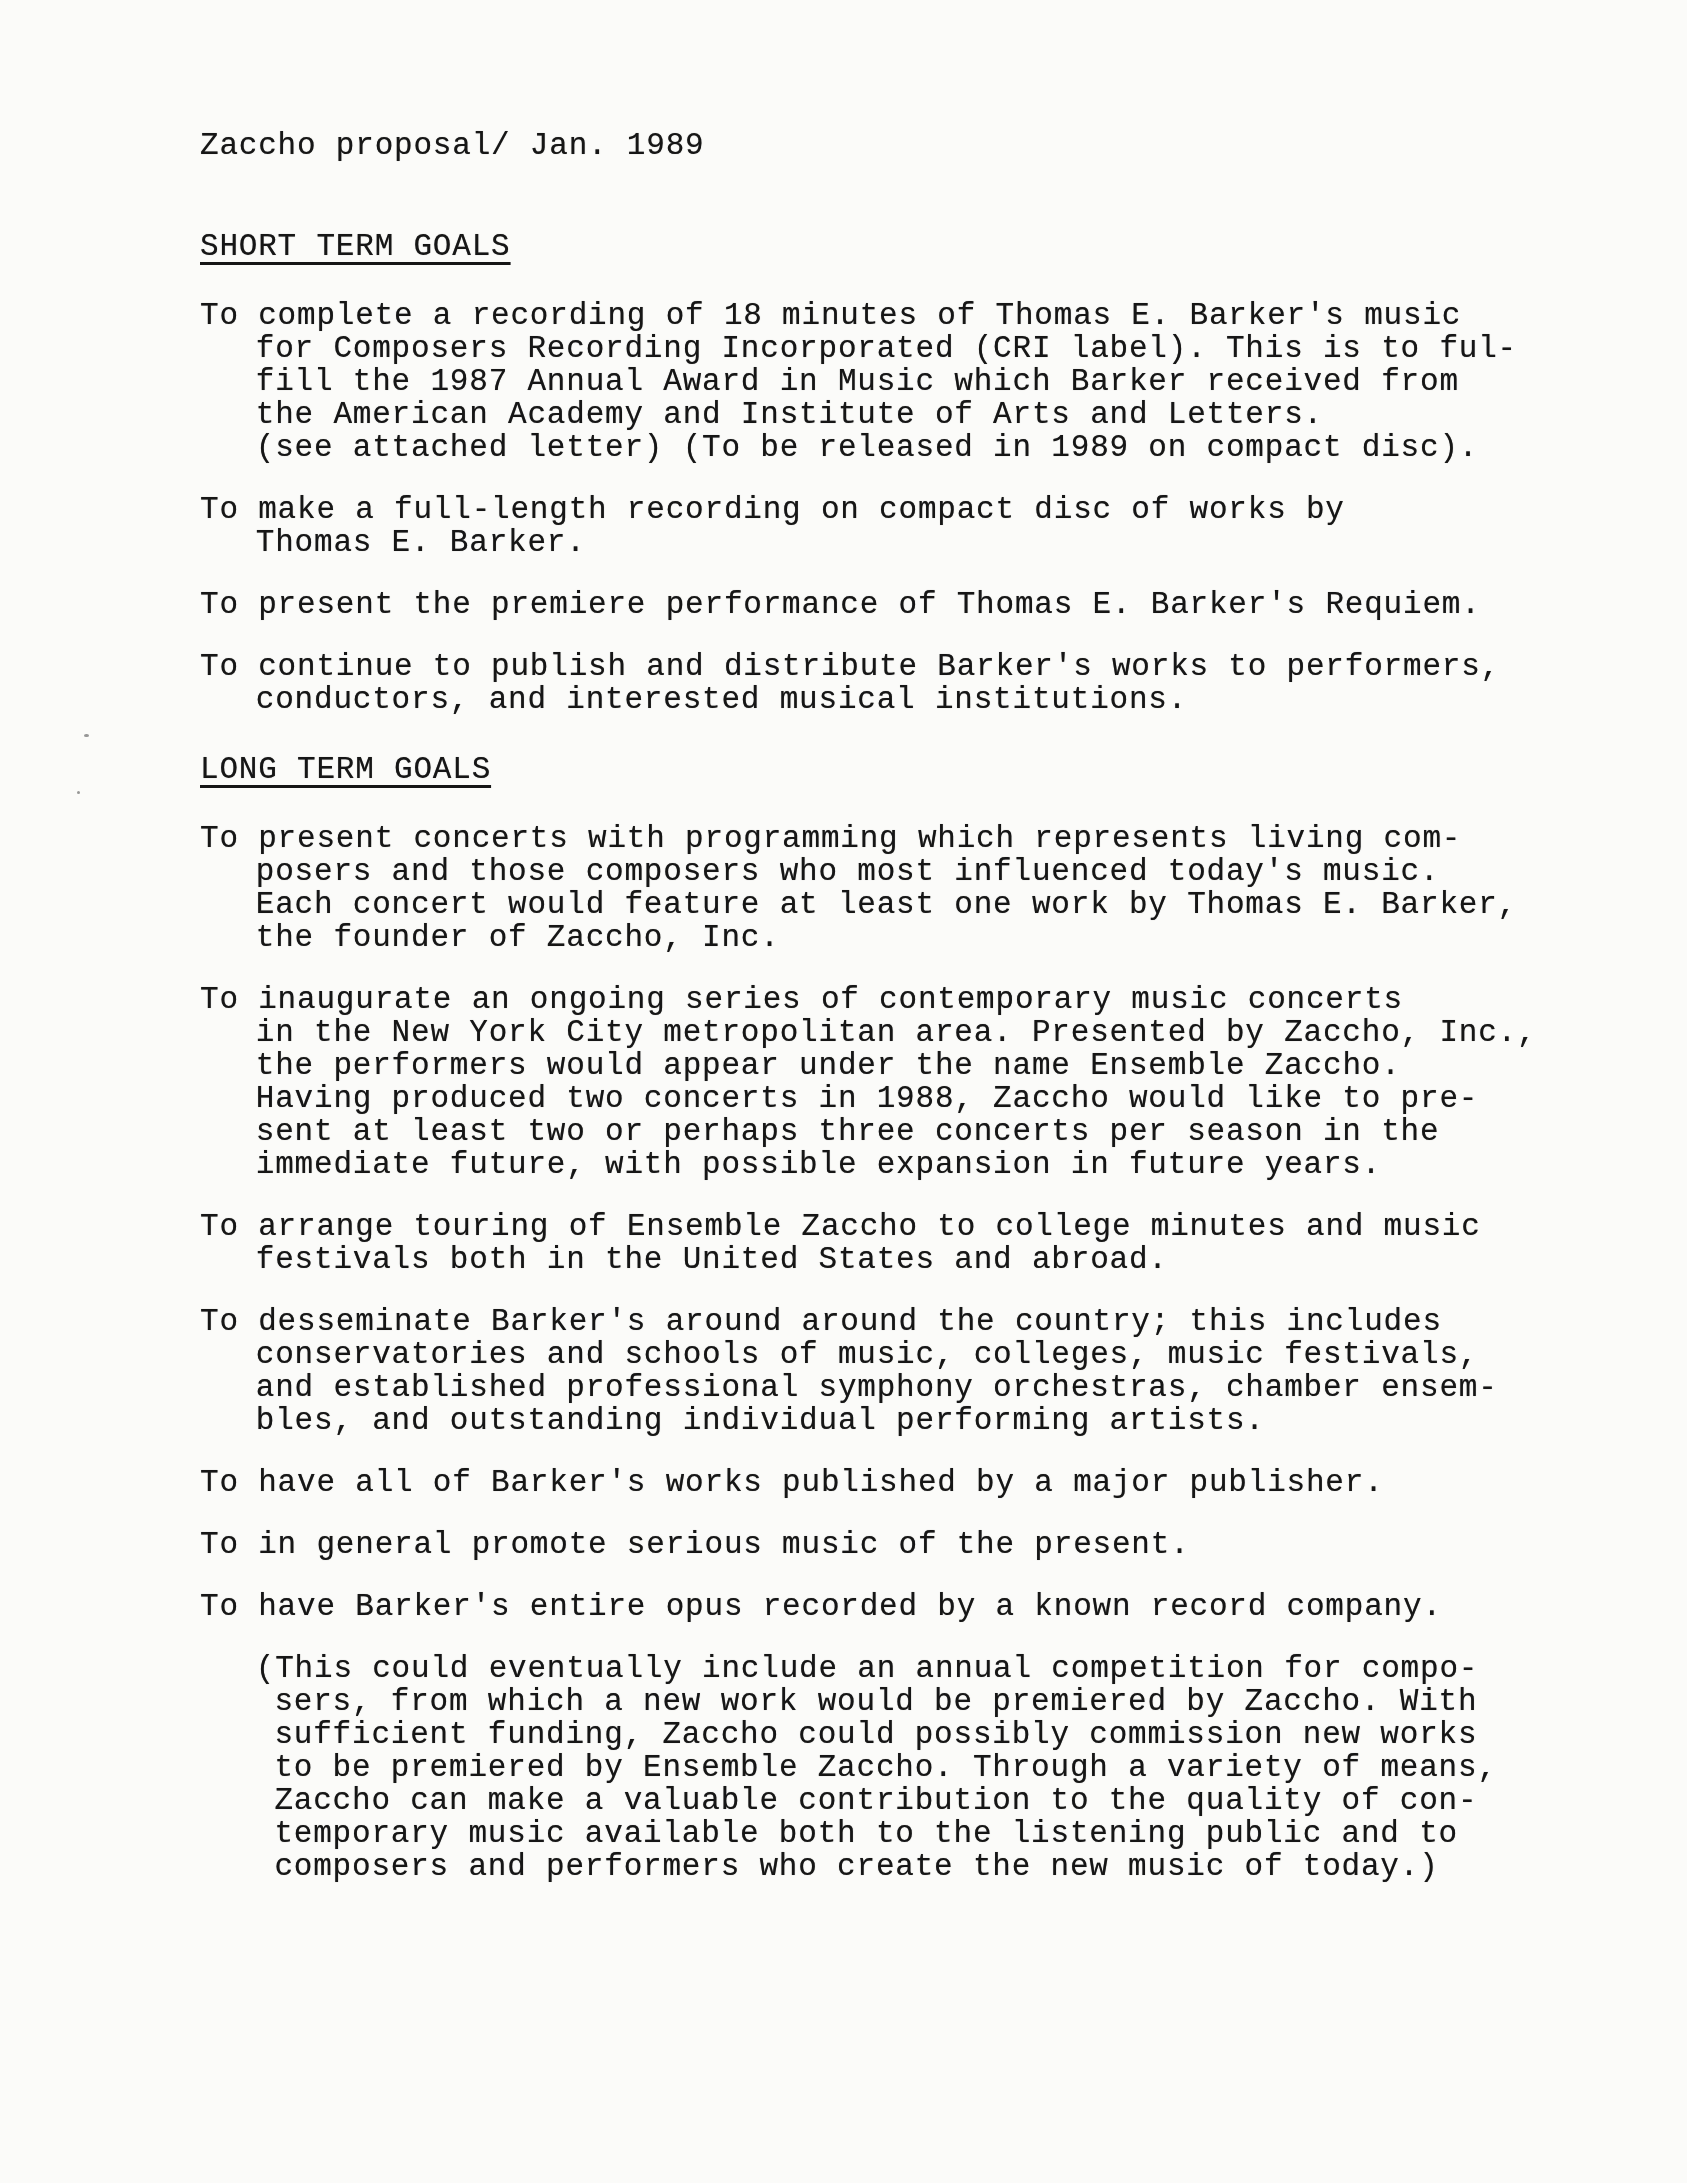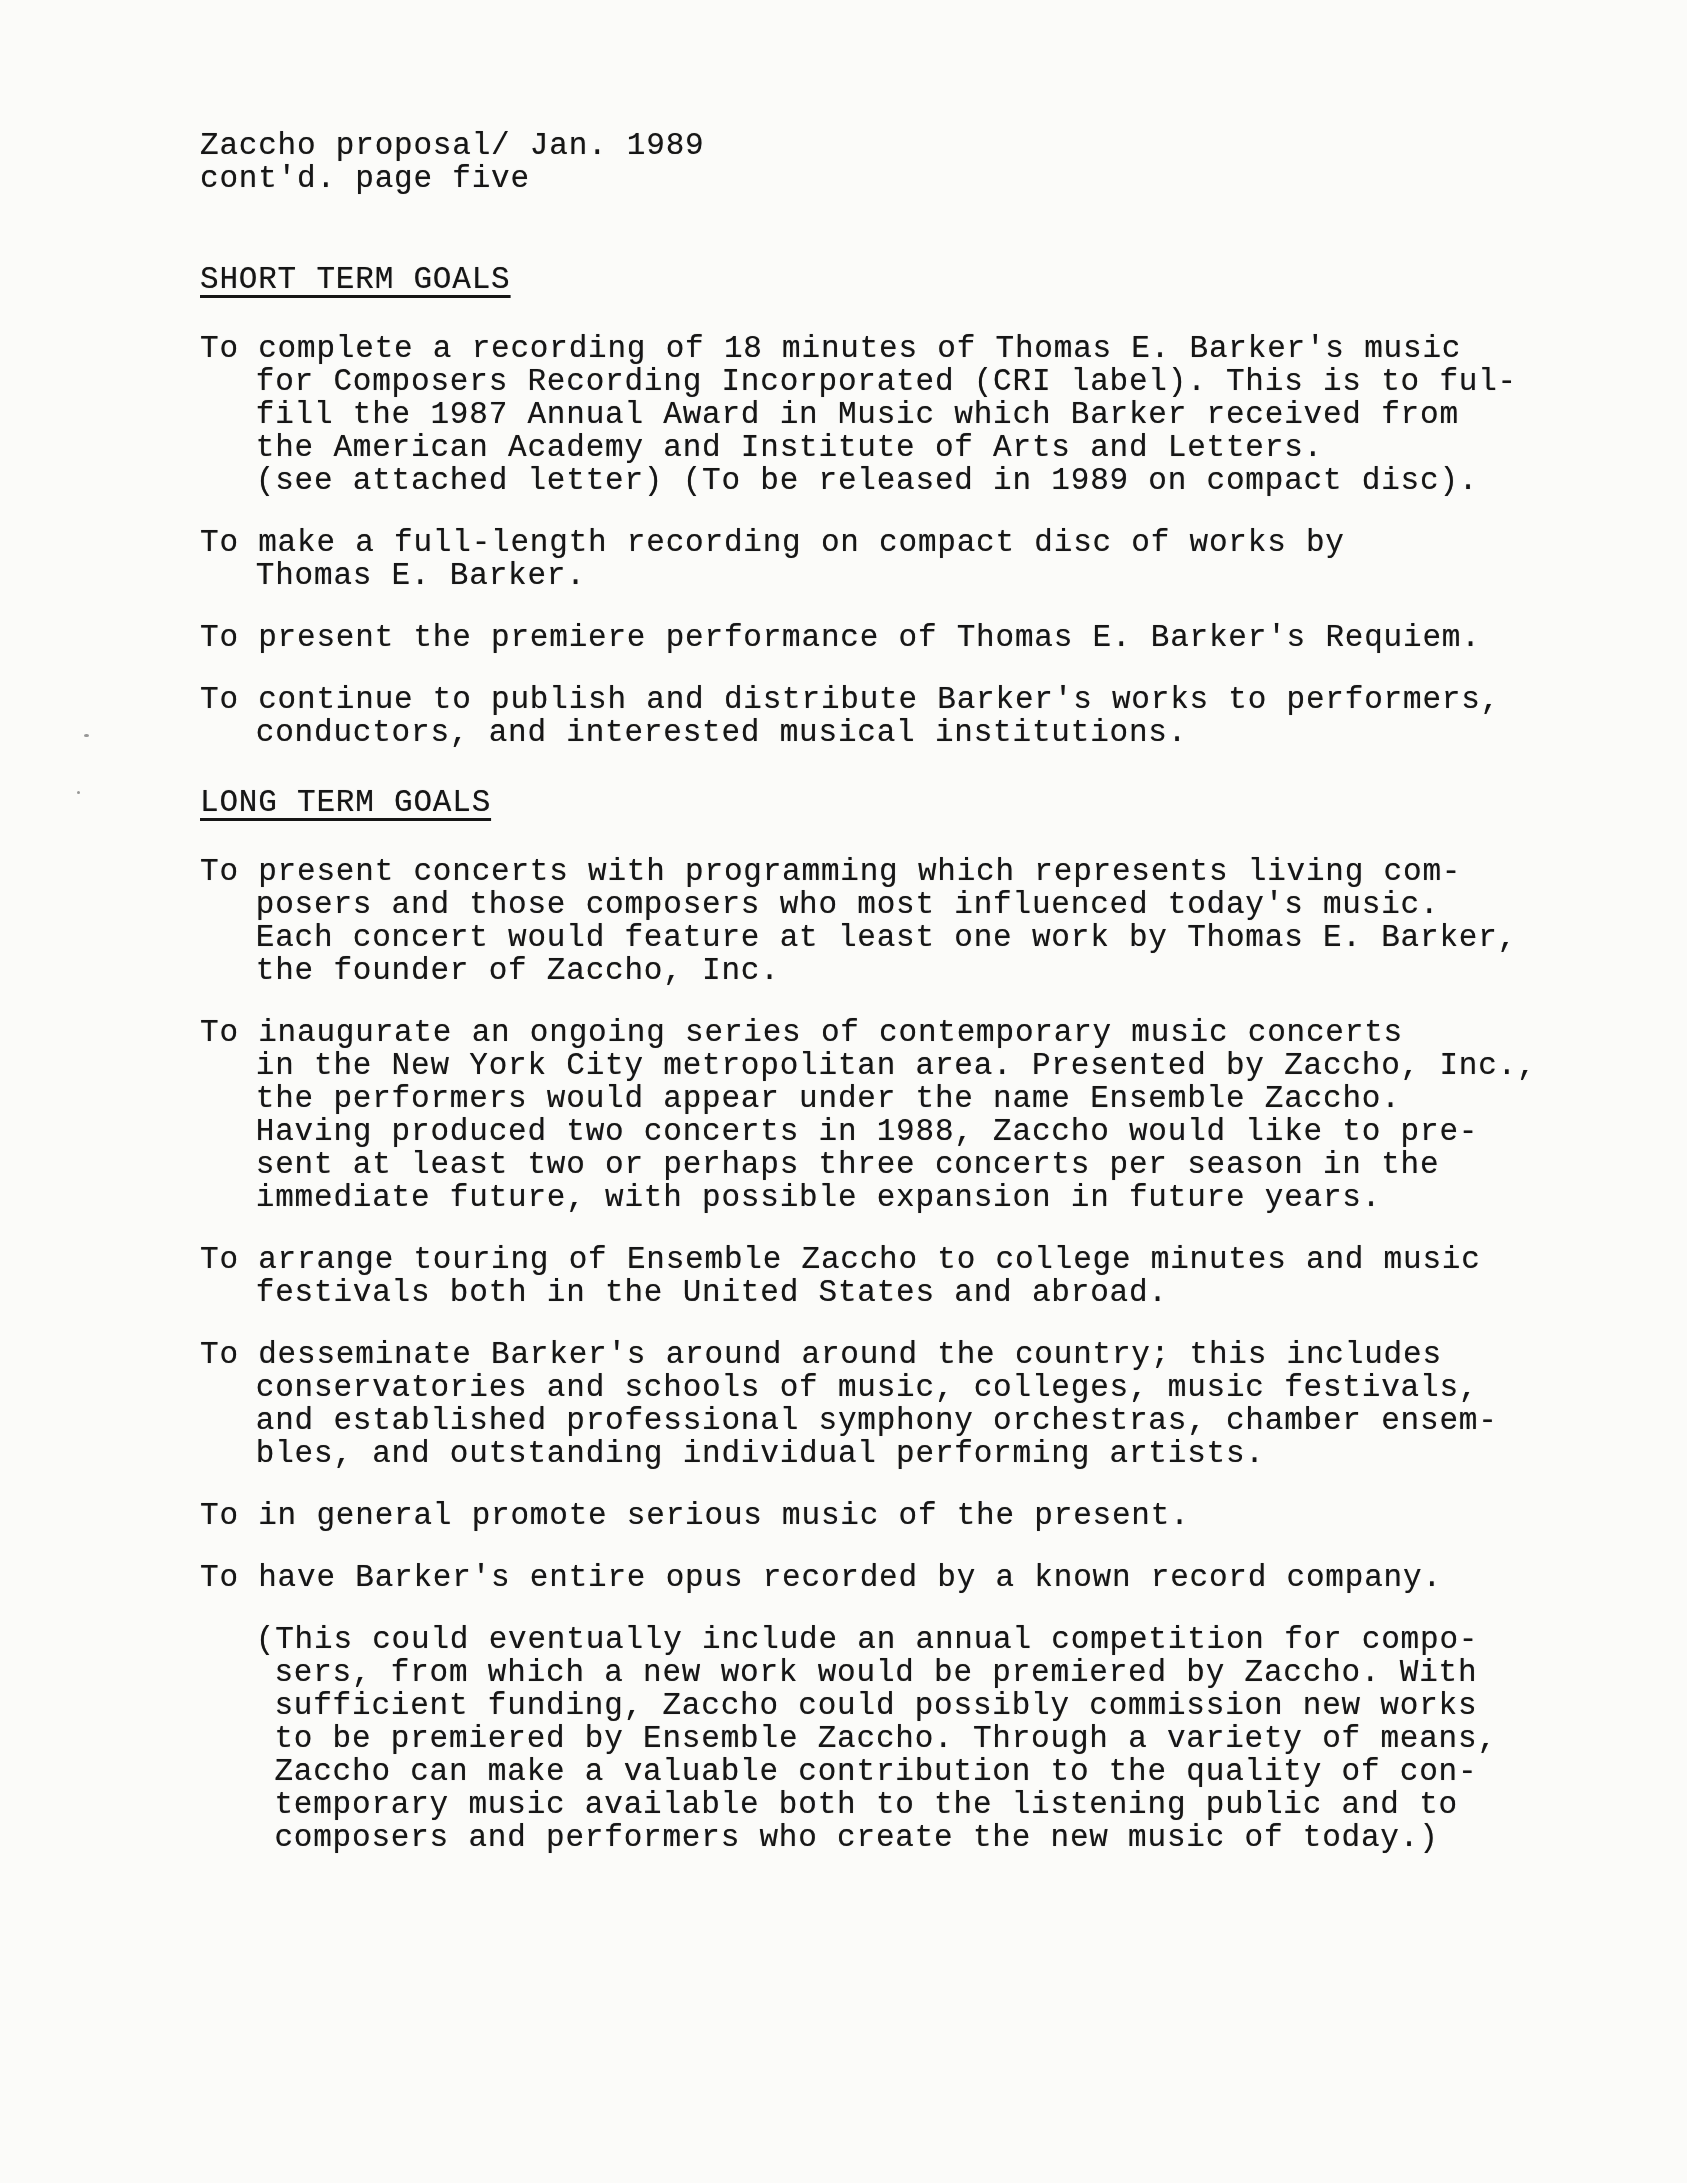--- a/index.html
+++ b/index.html
@@ -61,31 +61,31 @@
   .speck.s2 { left: 77px; top: 791px; width: 3.3px; height: 3.3px; }
 </style>
 </head>
 <body>
 
 <div class="page">
   <div class="speck s1"></div>
   <div class="speck s2"></div>
   <div class="header">
     <div class="hline">Zaccho proposal/ Jan. 1989</div>
-    <div class="hline">cont'd. page five</div>
   </div>
   <div id="content">
       <div class="heading">SHORT TERM GOALS</div>
       <div class="para"><span>To complete a recording of 18 minutes of Thomas E. Barker's music</span><br><span>for Composers Recording Incorporated (CRI label). This is to ful-</span><br><span>fill the 1987 Annual Award in Music which Barker received from</span><br><span>the American Academy and Institute of Arts and Letters.</span><br><span>(see attached letter) (To be released in 1989 on compact disc).</span></div>
       <div class="para"><span>To make a full-length recording on compact disc of works by</span><br><span>Thomas E. Barker.</span></div>
       <div class="para"><span>To present the premiere performance of Thomas E. Barker's </span><span class="u">Requiem</span><span>.</span></div>
       <div class="para"><span>To continue to publish and distribute Barker's works to performers,</span><br><span>conductors, and interested musical institutions.</span></div>
       <div class="heading">LONG TERM GOALS</div>
       <div class="para"><span>To present concerts with programming which represents living com-</span><br><span>posers and those composers who most influenced today's music.</span><br><span>Each concert would feature at least one work by Thomas E. Barker,</span><br><span>the founder of Zaccho, Inc.</span></div>
       <div class="para"><span>To inaugurate an ongoing series of contemporary music concerts</span><br><span>in the New York City metropolitan area. Presented by Zaccho, Inc.,</span><br><span>the performers would appear under the name </span><span class="u">Ensemble Zaccho</span><span>.</span><br><span>Having produced two concerts in 1988, Zaccho would like to pre-</span><br><span>sent at least two or perhaps three concerts per season in the</span><br><span>immediate future, with possible expansion in future years.</span></div>
       <div class="para"><span>To arrange touring of </span><span class="u">Ensemble Zaccho</span><span> to college minutes and music</span><br><span>festivals both in the United States and abroad.</span></div>
       <div class="para"><span>To desseminate Barker's around around the country; this includes</span><br><span>conservatories and schools of music, colleges, music festivals,</span><br><span>and established professional symphony orchestras, chamber ensem-</span><br><span>bles, and outstanding individual performing artists.</span></div>
+      <div class="para"><span>To have all of Barker's works published by a major publisher.</span></div>
       <div class="para"><span>To in general promote serious music of the present.</span></div>
       <div class="para"><span>To have Barker's entire opus recorded by a known record company.</span></div>
       <div class="para indented"><span>(This could eventually include an annual competition for compo-</span><br><span>sers, from which a new work would be premiered by Zaccho. With</span><br><span>sufficient funding, Zaccho could possibly commission new works</span><br><span>to be premiered by </span><span class="u">Ensemble Zaccho</span><span>. Through a variety of means,</span><br><span>Zaccho can make a valuable contribution to the quality of con-</span><br><span>temporary music available both to the listening public and to</span><br><span>composers and performers who create the new music of today.)</span></div>
     </div>
 </div>
 
 
 </body></html>

